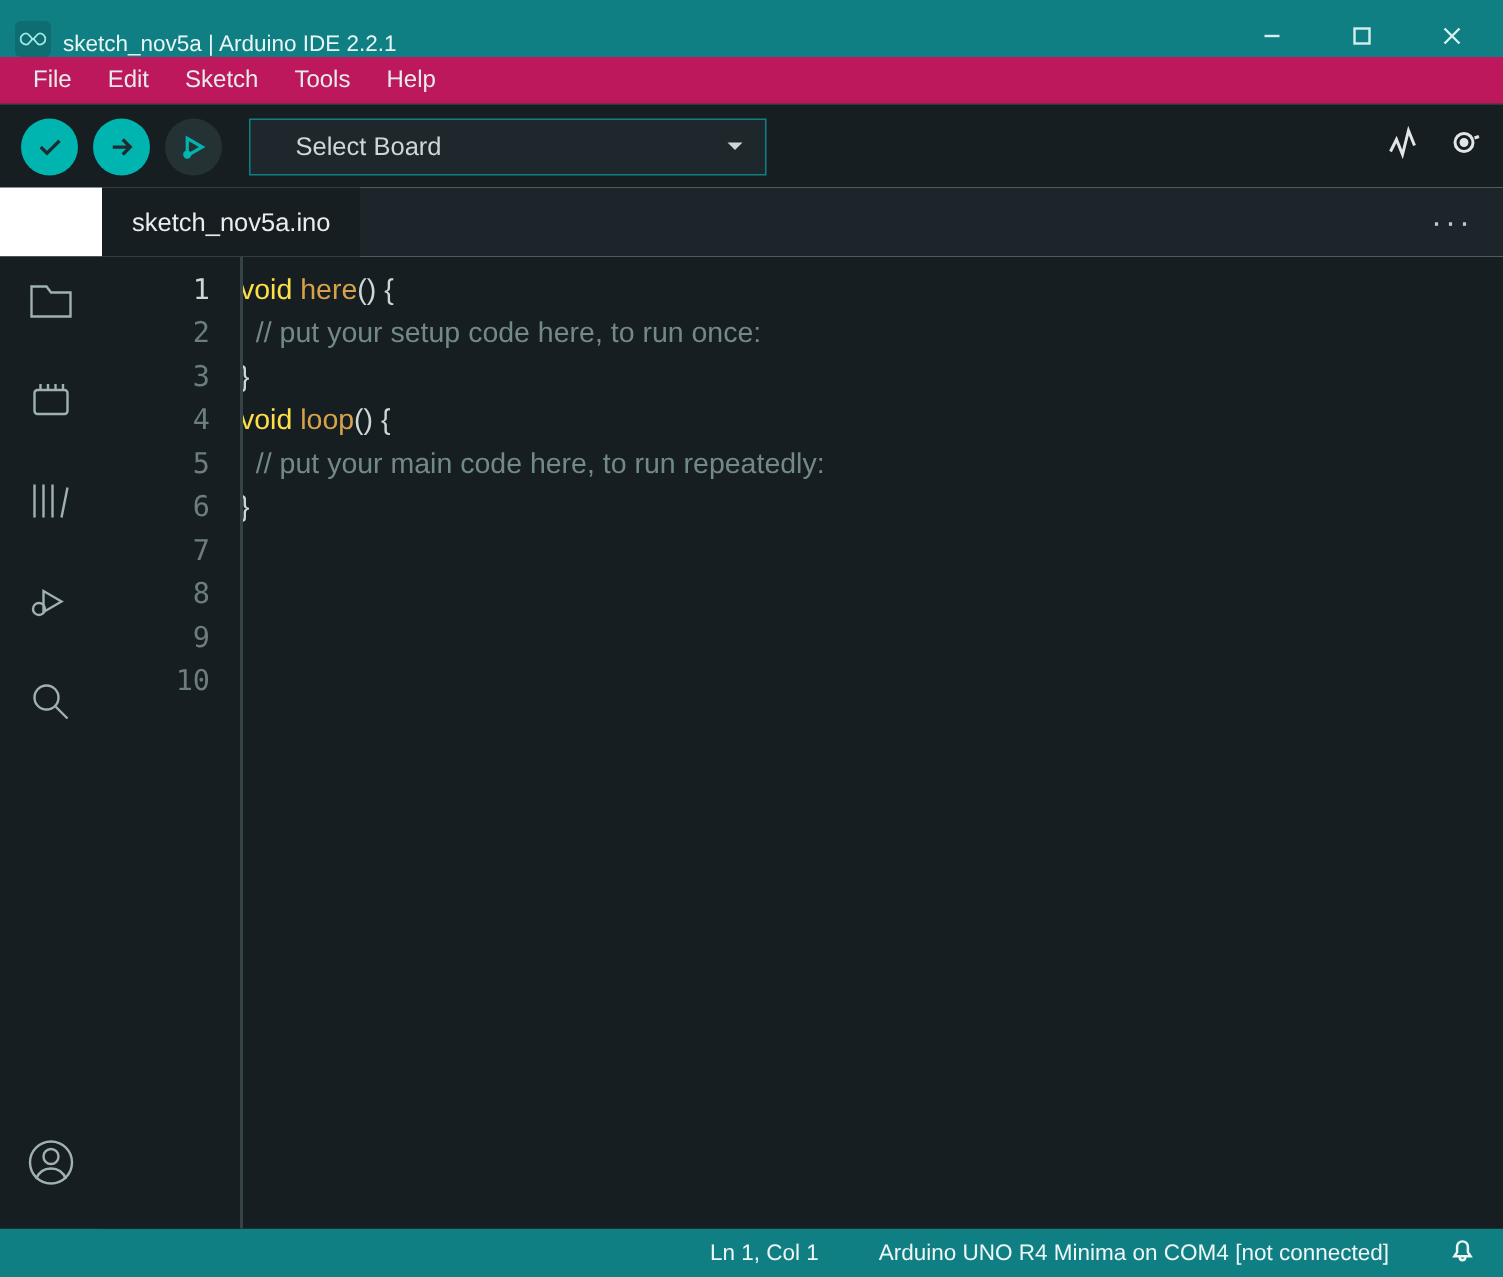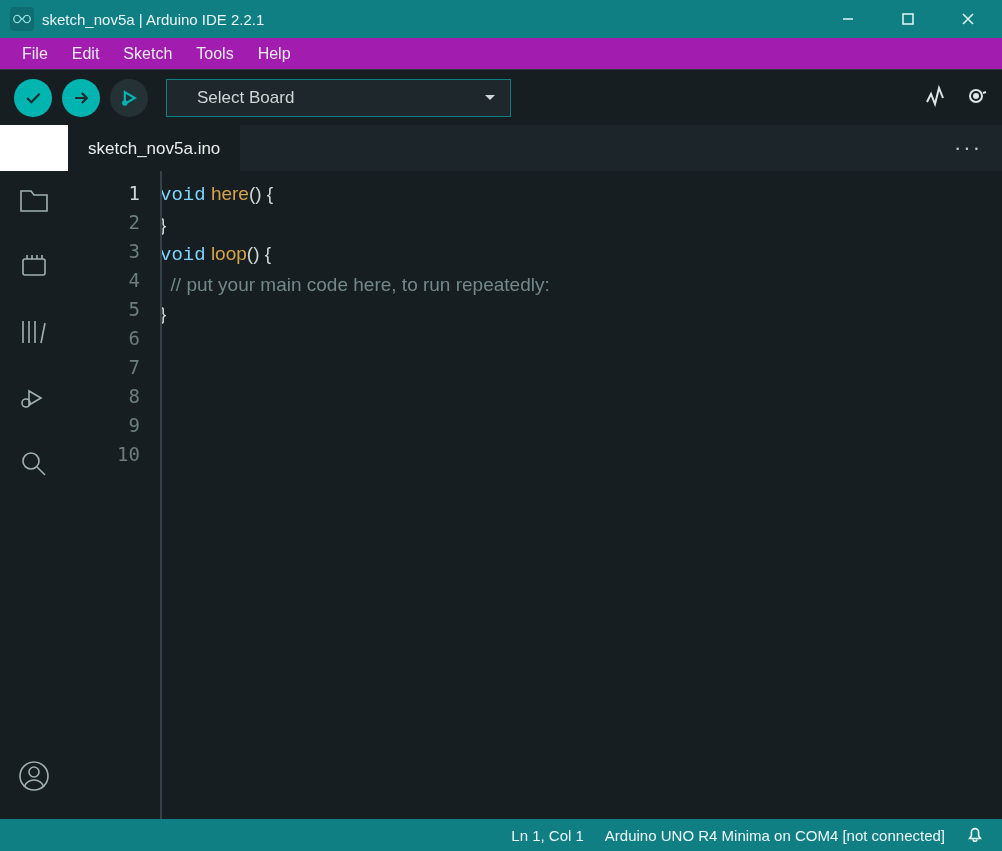--- a/index.html
+++ b/index.html
@@ -1,28 +1,28 @@
 <!DOCTYPE html>
 <html><head>
 <meta charset="utf-8">
 <style>
 * { margin:0; padding:0; box-sizing:border-box; font-family:"Segoe UI",Arial,sans-serif; }
 body { width:1002px; height:851px; background:#171e21; overflow:hidden; position:relative; }
 
 
-.titlebar { height:38px; background:#107f84; display:flex; align-items:center; padding:0 4px; }
+.titlebar { height:38px; background:#107f84; display:flex; align-items:flex-end; padding:0 4px; }
 .app-icon { width:24px; height:24px; background:#0d6d71; border-radius:4px; display:flex; align-items:center; justify-content:center; margin:0 8px 0 6px; }
 .app-icon svg { width:18px; height:10px; }
 .title-text { color:#e9f6f6; font-size:15px; flex:1; }
 .win-controls { display:flex; gap:24px; margin-right:12px; }
 .win-btn { width:36px; height:28px; display:flex; align-items:center; justify-content:center; color:#d6efef; }
 .win-btn svg { width:12px; height:12px; stroke:#d6efef; stroke-width:1.6; fill:none; }
 
 
-.menubar { height:32px; background:#a21caf; border-bottom:1px solid #2c3a3e; display:flex; align-items:center; padding-left:10px; gap:0; }
+.menubar { height:32px; background:#be185d; border-bottom:1px solid #2c3a3e; display:flex; align-items:center; padding-left:10px; gap:0; }
 .menu-item { color:#e6ecec; font-size:16px; padding:4px 12px; }
 
 
 .toolbar { height:55px; background:#171e21; display:flex; align-items:center; padding:0 14px; gap:10px; }
 .round-btn { width:38px; height:38px; border-radius:50%; background:#00b4b0; display:flex; align-items:center; justify-content:center; }
 .round-btn svg { width:20px; height:20px; stroke:#1f2b2f; stroke-width:2.6; fill:none; }
 .round-btn.dim { background:#253235; }
 .round-btn.dim svg { stroke:#00b4b0; }
 .board-select { flex:0 0 345px; height:38px; background:#1e282c; border:1px solid #0e8084; display:flex; align-items:center; padding:0 14px 0 30px; color:#cfd6d6; font-size:17px; margin-left:8px; }
 .board-select .spacer { flex:1; }
@@ -41,28 +41,28 @@
 .sidebar svg { width:34px; height:34px; stroke:#9fb1b1; stroke-width:1.6; fill:none; }
 .sidebar .bottom { position:absolute; bottom:22px; }
 .editor { flex:1; background:#171e21; display:flex; }
 .gutter { width:92px; background:#171e21; text-align:right; padding:8px 20px 0 0; }
 .gutter div { color:#6c7d7d; font-family:Consolas,Menlo,monospace; font-size:19px; line-height:29px; }
 .gutter div.active { color:#cfd6d6; }
 .code { flex:1; padding:8px 0 0 0; font-family:Consolas,Menlo,monospace; font-size:19px; line-height:29px; color:#d8e4e4; position:relative; }
 .code .line { white-space:pre; }
 .code .hl { position:absolute; left:0; right:0; height:29px; background:#1f2b2f; top:8px; z-index:-1; }
 .code .ruler { position:absolute; left:0; top:0; bottom:0; width:2px; background:#354349; }
-.kw { color:#7dd3fc;font-family:Liberation Mono, monospace; }
+.kw { color:#fde047; }
 .fn { color:#d6a24a; }
 .par { color:#cfd6d6; }
 .cm { color:#72898a; }
 
 
 .statusbar { height:32px; background:#107f84; display:flex; align-items:center; padding:0 18px 0 0; color:#eef7f7; font-size:15px; }
-.statusbar .right { margin-left:auto; display:flex; gap:21px; align-items:center;text-align:center; }
+.statusbar .right { margin-left:auto; display:flex; gap:40px; align-items:center;text-align:center; }
 .statusbar svg { width:18px; height:18px; stroke:#eef7f7; stroke-width:1.8; fill:none; }
 
 .tabstrip-container { position:relative; background:#ffffff; }
 </style>
 </head>
 <body>
 
 <div class="titlebar">
   <div class="app-icon">
     <svg viewBox="0 0 24 12">
@@ -183,20 +183,21 @@
       <div>6</div>
       <div>7</div>
       <div>8</div>
       <div>9</div>
       <div>10</div>
     </div>
     <div class="code">
       <div class="ruler"></div>
       <div class="hl"></div>
       <div class="line"><span class="kw">void</span> <span class="fn">here</span><span class="par">() {</span></div>
+      <div class="line cm">  // put your setup code here, to run once:</div>
       <div class="line"></div>
       <div class="line par">}</div>
       <div class="line"></div>
       <div class="line"><span class="kw">void</span> <span class="fn">loop</span><span class="par">() {</span></div>
       <div class="line cm">  // put your main code here, to run repeatedly:</div>
       <div class="line"></div>
       <div class="line par">}</div>
       <div class="line"></div>
     </div>
   </div>

